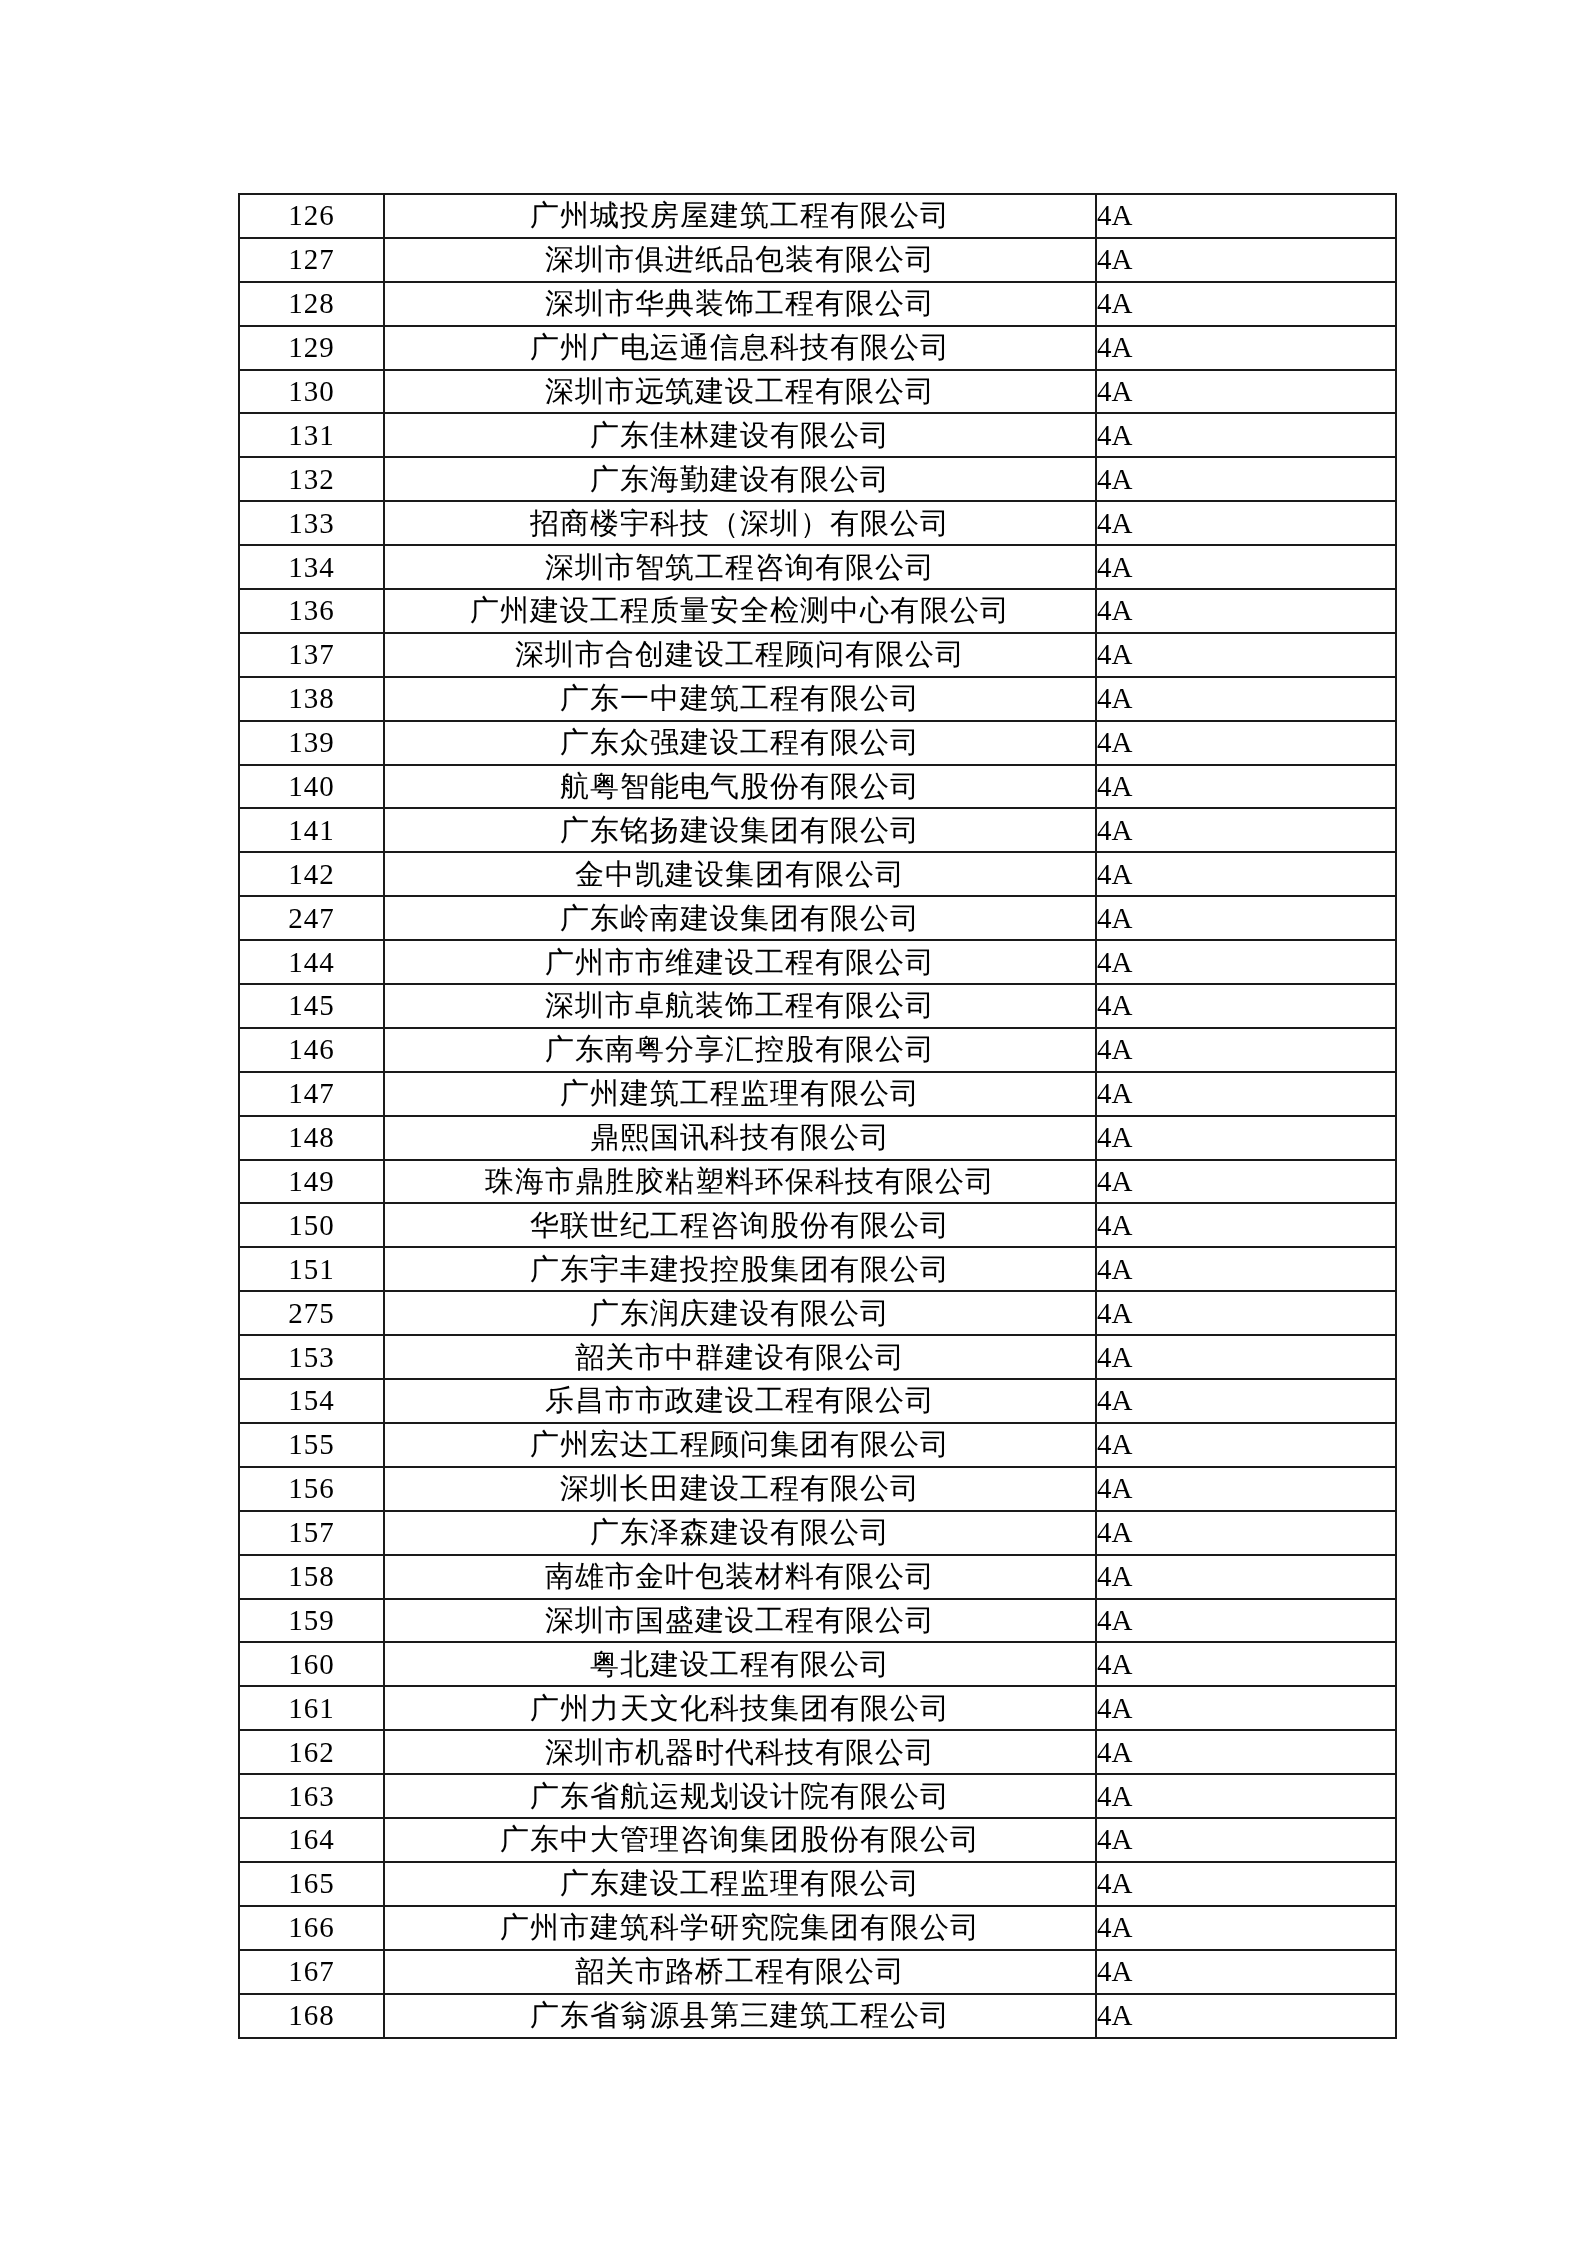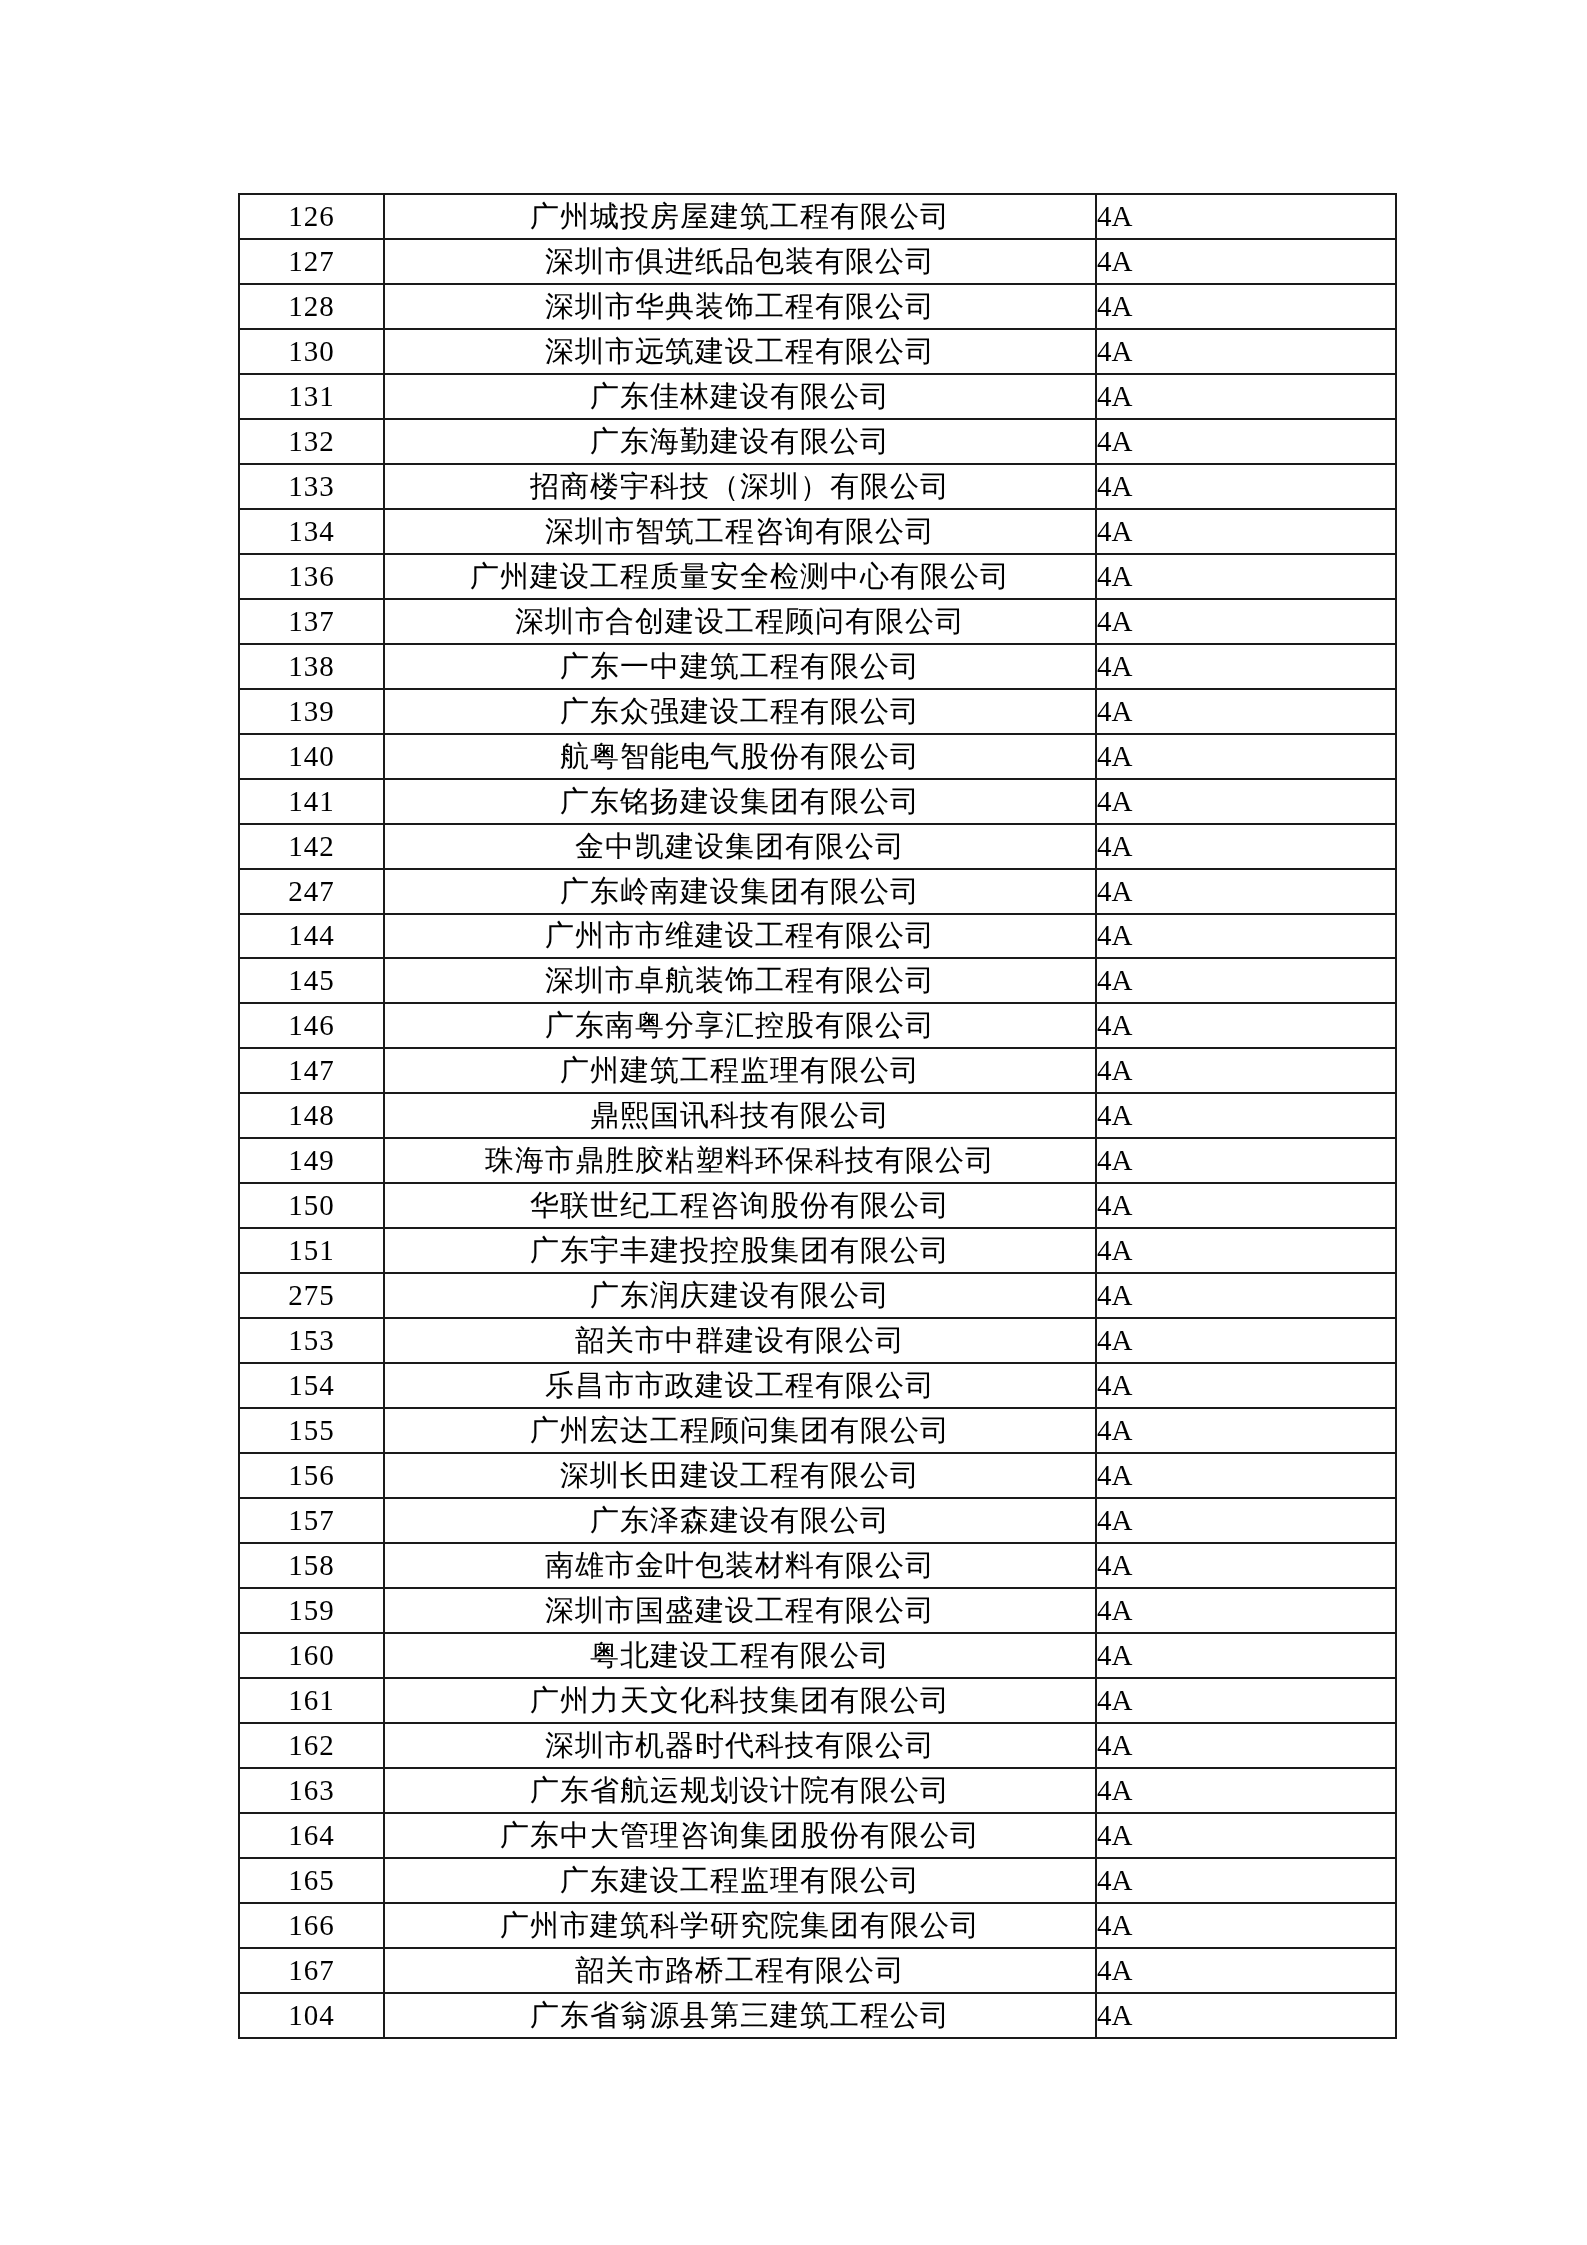--- a/index.html
+++ b/index.html
@@ -70,20 +70,25 @@
           <td class="col-no">127</td>
           <td class="col-company">深圳市俱进纸品包装有限公司</td>
           <td class="col-grade">4A</td>
         </tr>
         <tr>
           <td class="col-no">128</td>
           <td class="col-company">深圳市华典装饰工程有限公司</td>
           <td class="col-grade">4A</td>
         </tr>
         <tr>
+          <td class="col-no">129</td>
+          <td class="col-company">广州广电运通信息科技有限公司</td>
+          <td class="col-grade">4A</td>
+        </tr>
+        <tr>
           <td class="col-no">130</td>
           <td class="col-company">深圳市远筑建设工程有限公司</td>
           <td class="col-grade">4A</td>
         </tr>
         <tr>
           <td class="col-no">131</td>
           <td class="col-company">广东佳林建设有限公司</td>
           <td class="col-grade">4A</td>
         </tr>
         <tr>
@@ -255,19 +260,19 @@
           <td class="col-no">166</td>
           <td class="col-company">广州市建筑科学研究院集团有限公司</td>
           <td class="col-grade">4A</td>
         </tr>
         <tr>
           <td class="col-no">167</td>
           <td class="col-company">韶关市路桥工程有限公司</td>
           <td class="col-grade">4A</td>
         </tr>
         <tr>
-          <td class="col-no">104</td>
+          <td class="col-no">168</td>
           <td class="col-company">广东省翁源县第三建筑工程公司</td>
           <td class="col-grade">4A</td>
         </tr>
       </tbody>
   </table>
 </div>
 
 </body></html>

